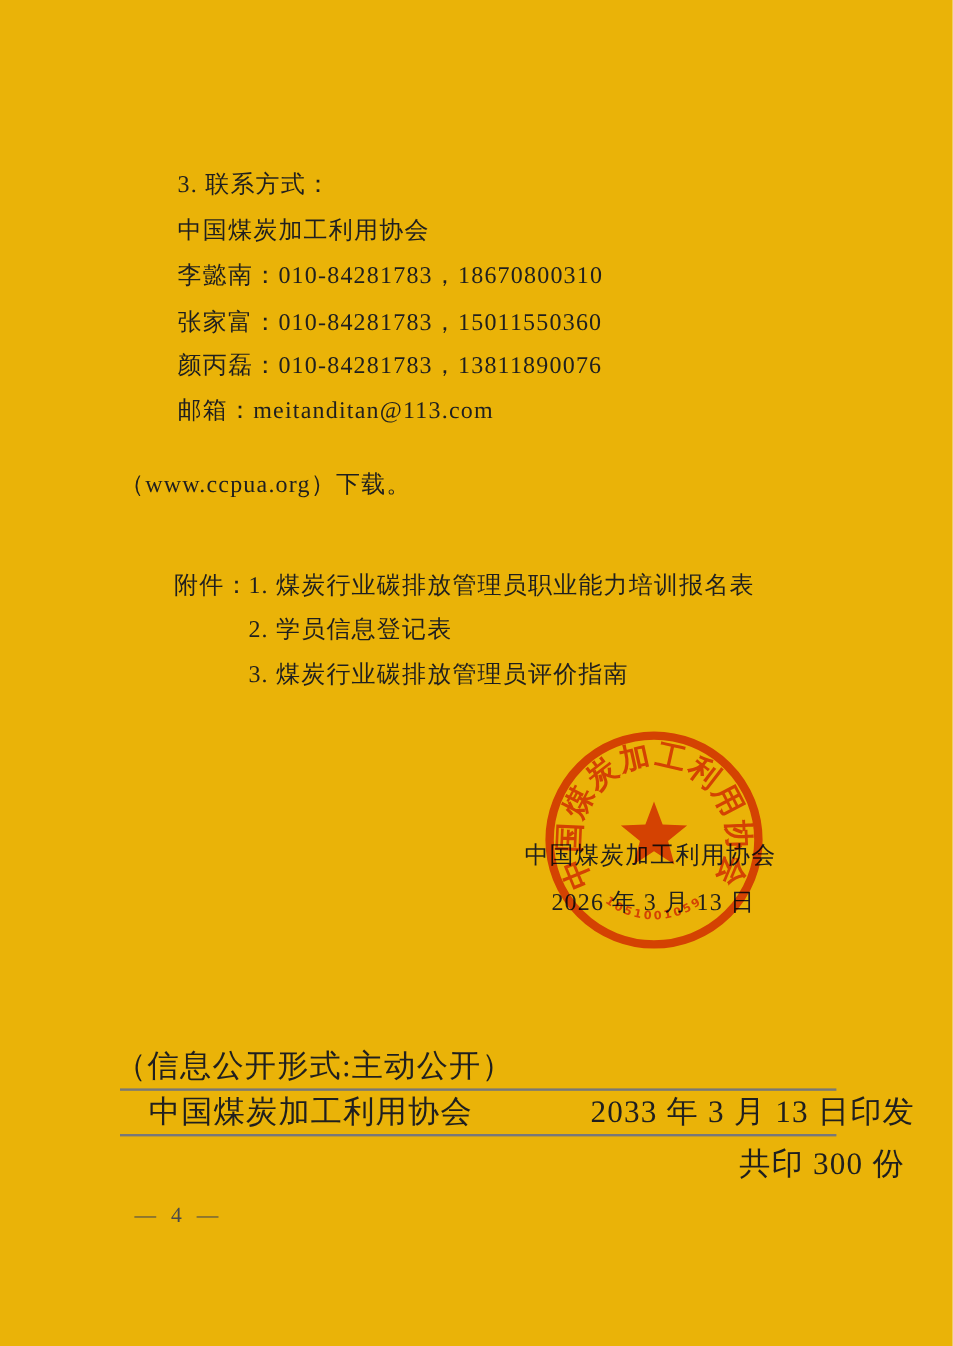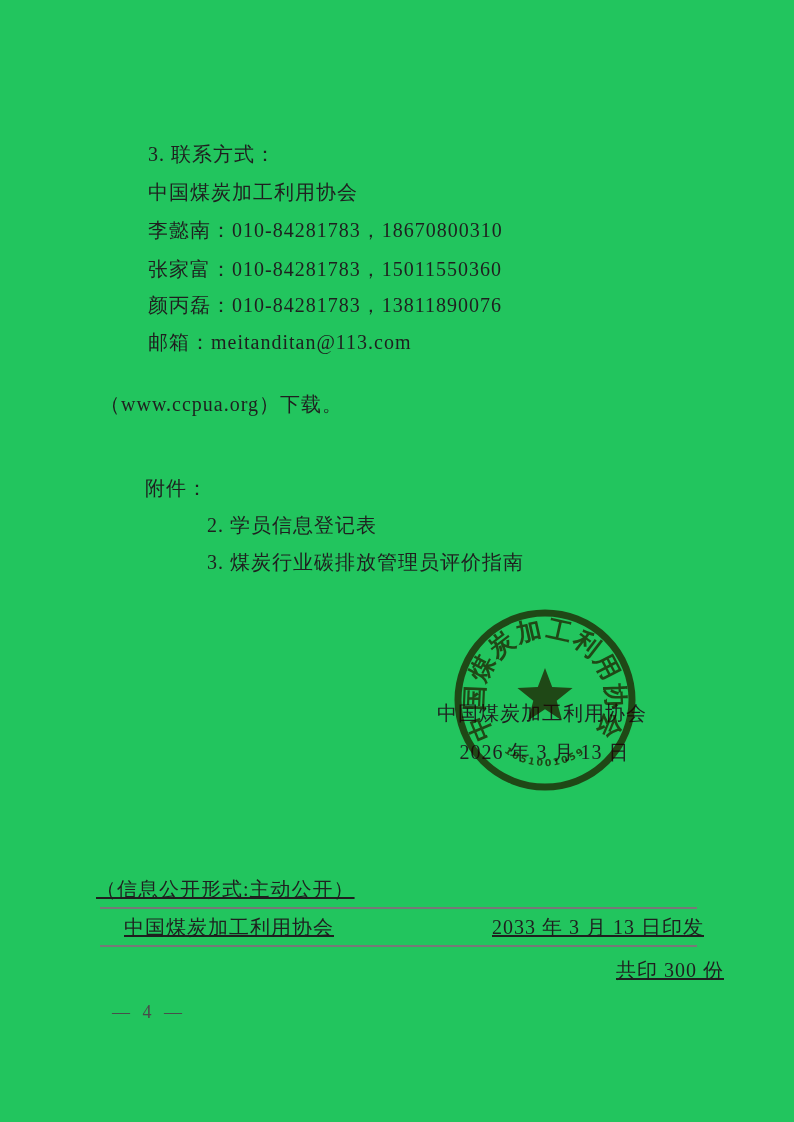--- a/index.html
+++ b/index.html
@@ -1,52 +1,53 @@
 <!DOCTYPE html>
 <html><head>
 <meta charset="utf-8">
 <style>
   html,body { margin:0; padding:0; background:#ffffff; }
   .page {
-    position:relative; width:794px; height:1122px; background:#22c55e;
+    position:relative; width:794px; height:1122px; background:#eab308;
     font-family:"Liberation Serif","DejaVu Serif",serif;
     color:#1f1f1f; overflow:hidden;
   }
   .line {
     position:absolute; font-size:20px; line-height:24px;
     white-space:nowrap; letter-spacing:1px;
   }
   .justified {
     white-space:normal; text-align:justify; text-align-last:justify;
     width:545px; letter-spacing:2px;
   }
   .attach-item { position:absolute; font-size:20px; line-height:24px; white-space:nowrap; letter-spacing:1px; }
   .sig { position:absolute; font-size:20px; line-height:24px; white-space:nowrap; letter-spacing:1px; }
   .seal-wrap {
     position:absolute; left:451px; top:606px; width:188px; height:188px;
     mix-blend-mode:multiply; opacity:0.93; pointer-events:none;
   }
-  .footer-text { position:absolute; font-size:20px; line-height:22px; white-space:nowrap; letter-spacing:1px;text-decoration:underline; }
+  .footer-text { position:absolute; font-size:26px; line-height:22px; white-space:nowrap; letter-spacing:1px; }
   .rule { position:absolute; left:100px; width:597px; height:2px; background:#787878; }
   .page-num { position:absolute; left:112px; top:1002px; font-size:18px; color:#4a4a4a; letter-spacing:4px; white-space:nowrap; }
 </style>
 </head>
 <body>
 
 <div class="page">
 
   <div class="line" style="left:148px; top:142px;">3. 联系方式：</div>
   <div class="line" style="left:148px; top:180px;">中国煤炭加工利用协会</div>
   <div class="line" style="left:148px; top:218px;">李懿南：010-84281783，18670800310</div>
   <div class="line" style="left:148px; top:257px;">张家富：010-84281783，15011550360</div>
   <div class="line" style="left:148px; top:293px;">颜丙磊：010-84281783，13811890076</div>
   <div class="line" style="left:148px; top:330px;">邮箱：meitanditan@113.com</div>
   <div class="line" style="left:100px; top:392px;">（www.ccpua.org）下载。</div>
 
   <div class="line" style="left:145px; top:476px;">附件：</div>
+  <div class="attach-item" style="left:207px; top:476px;">1. 煤炭行业碳排放管理员职业能力培训报名表</div>
   <div class="attach-item" style="left:207px; top:513px;">2. 学员信息登记表</div>
   <div class="attach-item" style="left:207px; top:550px;">3. 煤炭行业碳排放管理员评价指南</div>
 
   <div class="sig" style="left:437px; top:701px; width:212px;">中国煤炭加工利用协会</div>
   <div class="sig" style="left:452px; top:740px; width:185px; text-align:center;">2026 年 3 月 13 日</div>
 
   <div class="seal-wrap">
     <svg width="188" height="188" viewBox="0 0 188 188">
       <circle cx="94" cy="94" r="87" fill="none" stroke-width="7" stroke="#e5502b"></circle>
       <path id="sealTopArc" d="M 43.2 129.6 A 62 62 0 1 1 144.8 129.6" fill="none"></path>

